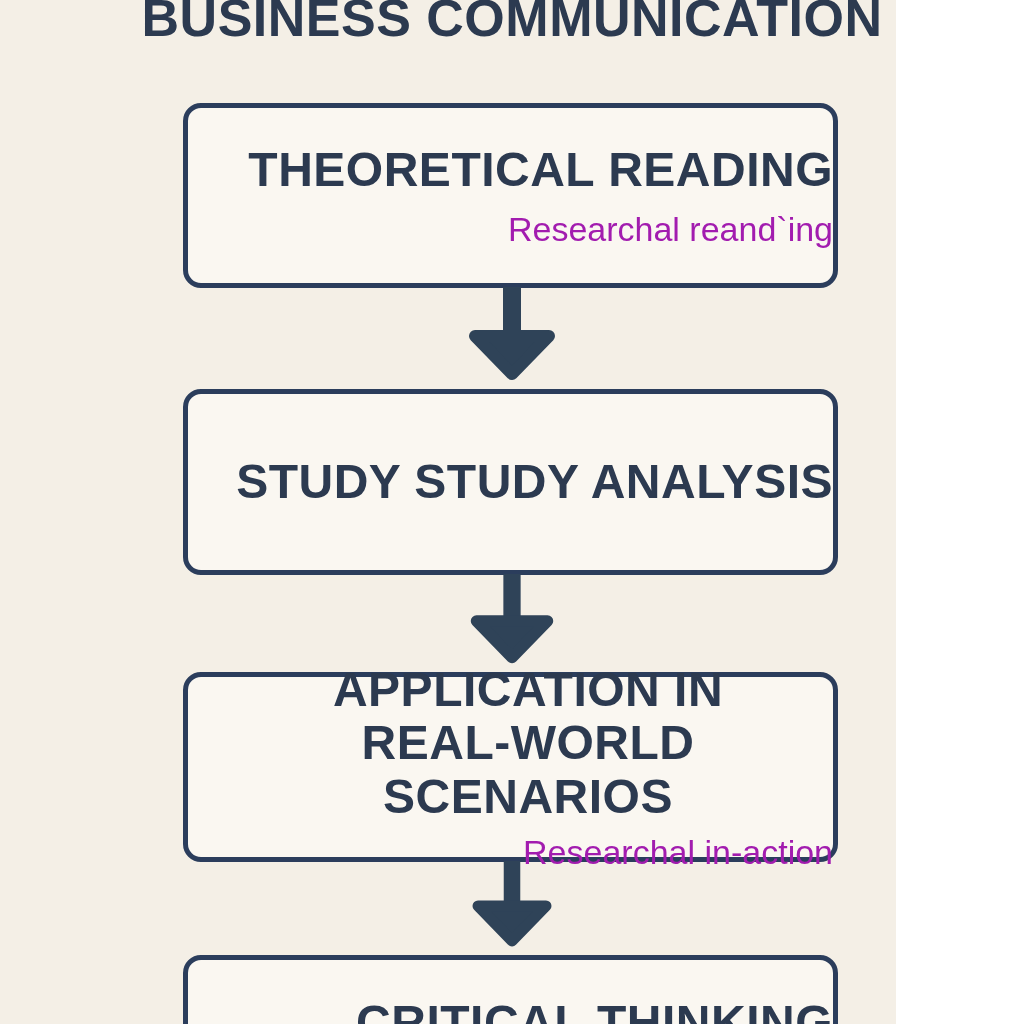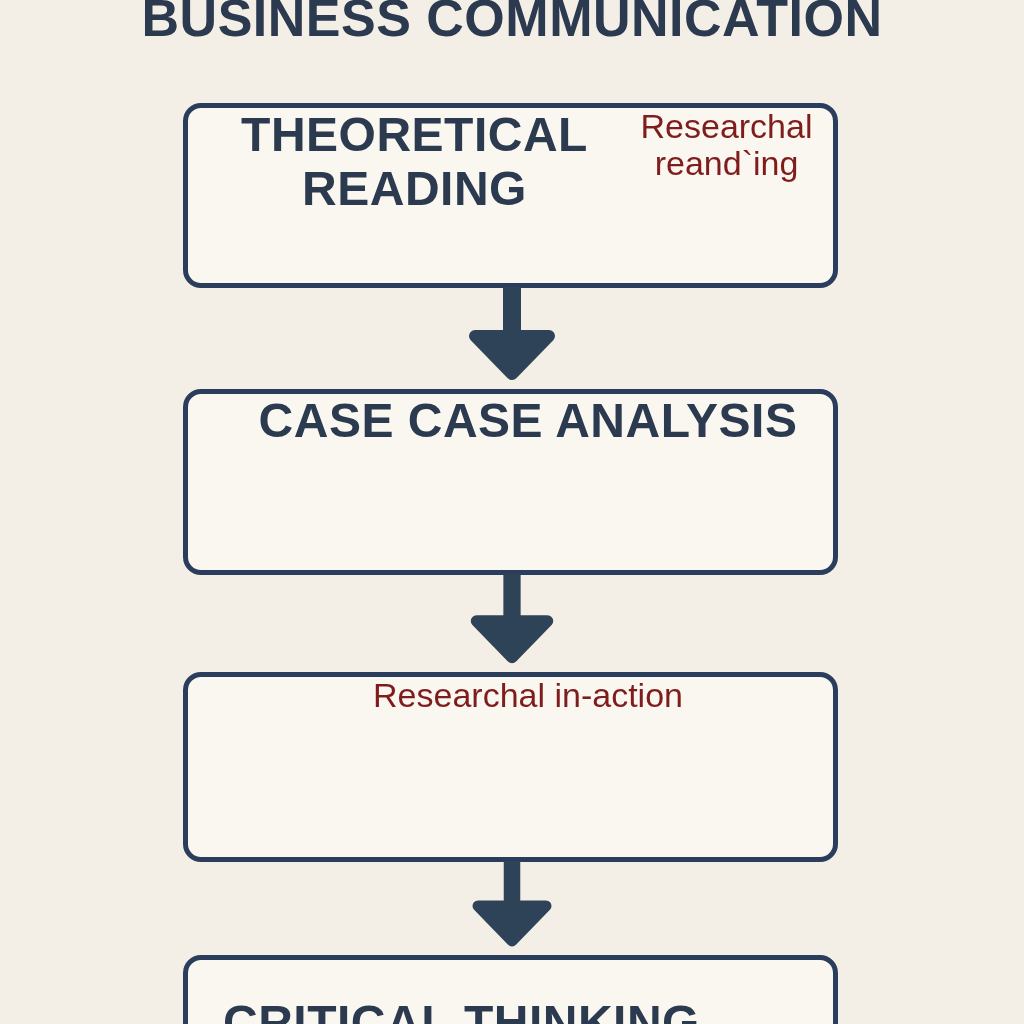--- a/index.html
+++ b/index.html
@@ -2,21 +2,21 @@
 <html><head>
 <meta charset="utf-8">
 <style>
   html, body {
     margin: 0;
     padding: 0;
     font-family: "Liberation Sans", sans-serif;
   }
   .canvas {
     position: relative;
-    width: 1024px;
+    width: 896px;
     height: 1024px;
     background: #f4efe6;
     overflow: hidden;
   }
   .page-title {
     position: absolute;
     top: -13px;
     left: 0;
     width: 1024px;
     text-align: center;
@@ -29,43 +29,43 @@
   }
   .step-box {
     position: absolute;
     left: 183px;
     width: 655px;
     box-sizing: border-box;
     background: #faf7f1;
     border: 5px solid #2b3d5c;
     border-radius: 18px;
     display: flex;
-    flex-direction: row;
-    align-items: flex-start;
+    flex-direction: column;
+    align-items: flex-end;
     justify-content: center;
     gap: 14px;
     padding-left: 35px;
   }
   .box-1 { top: 103px; height: 185px; }
   .box-2 { top: 389px; height: 186px; }
   .box-3 { top: 672px; height: 190px; gap: 10px; }
   .box-4 { top: 955px; height: 185px; justify-content: flex-start; padding-top: 36px; }
   .step-heading {
     font-size: 48px;
     font-weight: 700;
     letter-spacing: 0.5px;
     color: #2c3a50;
     text-align: center;
     line-height: 1.12;
     white-space: pre-line;
   }
   .step-sub {
     font-size: 34px;
     font-weight: 400;
-    color: #7f1d1d;
+    color: #a21caf;
     text-align: center;
     line-height: 1.1;
   }
   .step-sub:empty { display: none; }
   .flow-arrow {
     position: absolute;
     left: 462px;
     width: 100px;
   }
   .arrow-1 { top: 287px; height: 98px; }
@@ -86,31 +86,33 @@
   </div>
 
   <div class="flow-arrow arrow-1">
     <svg viewBox="0 0 100 98" xmlns="http://www.w3.org/2000/svg">
       <rect x="41" y="0" width="18" height="52" fill="#2f4358"></rect>
       <path d="M 13 49 L 87 49 L 50 87 Z" fill="#2f4358" stroke="#2f4358" stroke-width="12" stroke-linejoin="round"></path>
     </svg>
   </div>
 
   <div class="step-box box-2">
-    <div class="step-heading">CASE CASE ANALYSIS</div>
+    <div class="step-heading">STUDY STUDY ANALYSIS</div>
   </div>
 
   <div class="flow-arrow arrow-2">
     <svg viewBox="0 0 100 98" xmlns="http://www.w3.org/2000/svg">
       <rect x="41" y="0" width="18" height="52" fill="#2f4358"></rect>
       <path d="M 13 49 L 87 49 L 50 87 Z" fill="#2f4358" stroke="#2f4358" stroke-width="12" stroke-linejoin="round"></path>
     </svg>
   </div>
 
   <div class="step-box box-3">
+    <div class="step-heading">APPLICATION IN
+REAL-WORLD SCENARIOS</div>
     <div class="step-sub">Researchal in-action</div>
   </div>
 
   <div class="flow-arrow arrow-3">
     <svg viewBox="0 0 100 98" xmlns="http://www.w3.org/2000/svg">
       <rect x="41" y="0" width="18" height="52" fill="#2f4358"></rect>
       <path d="M 13 49 L 87 49 L 50 87 Z" fill="#2f4358" stroke="#2f4358" stroke-width="12" stroke-linejoin="round"></path>
     </svg>
   </div>
 

